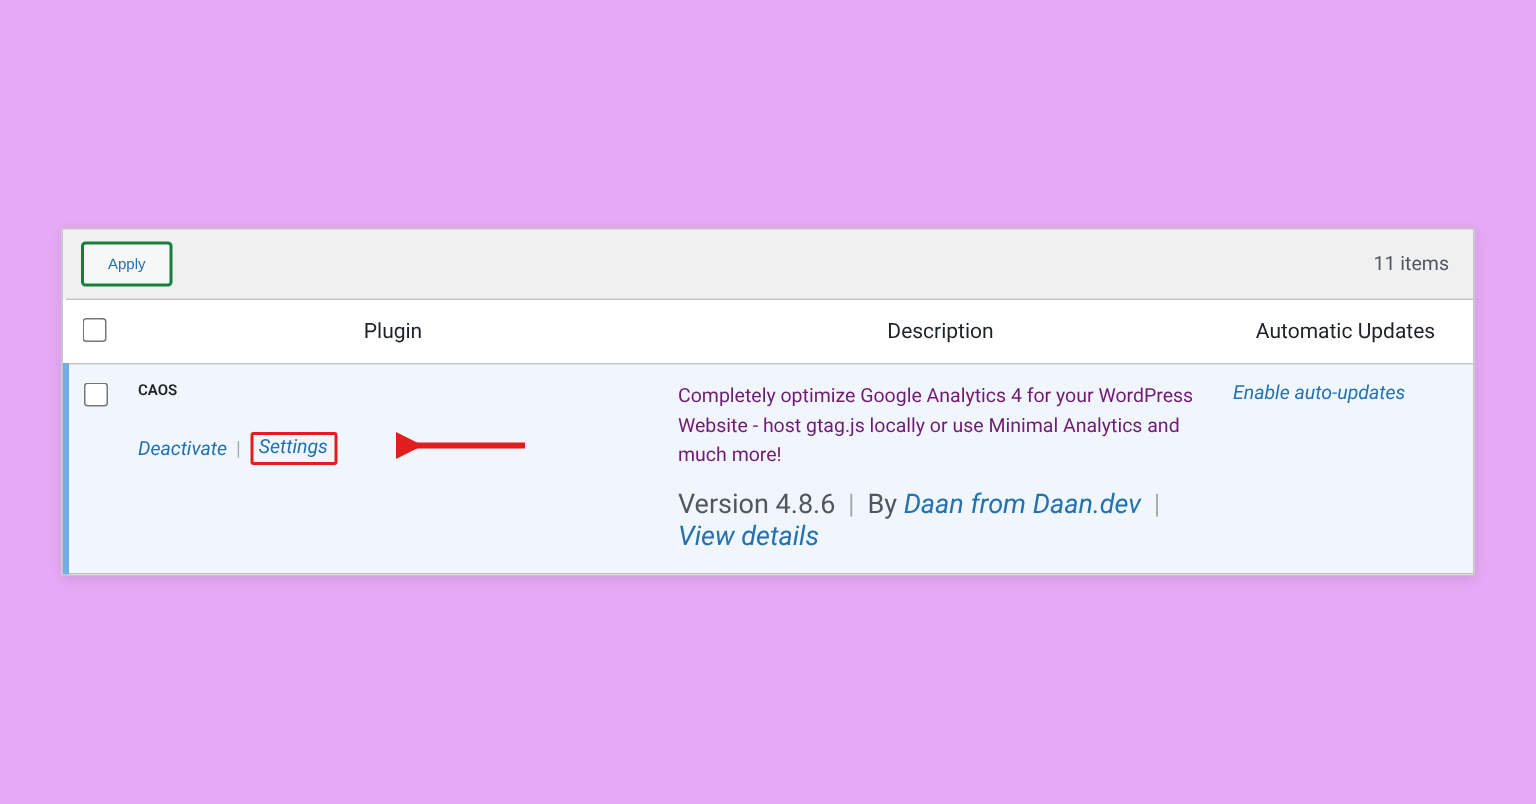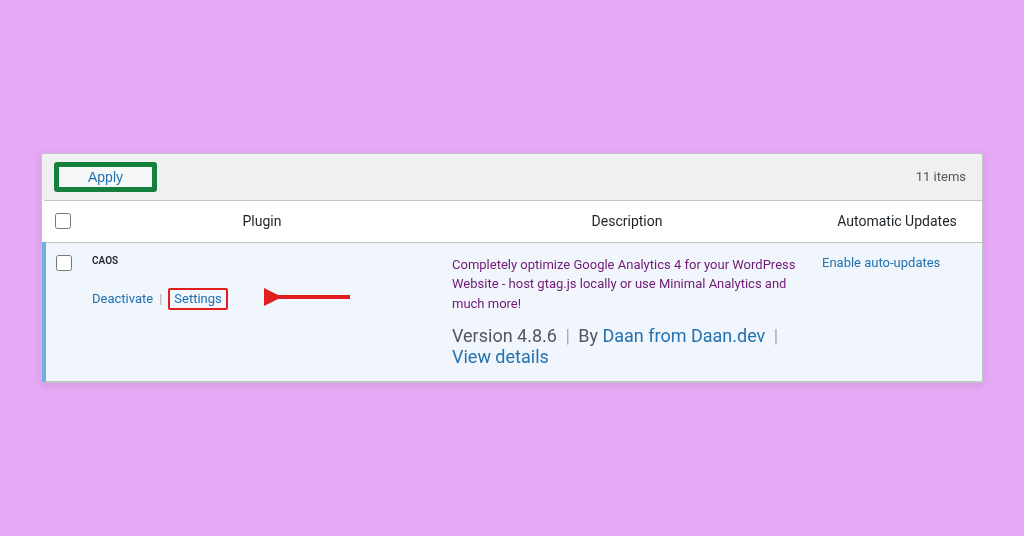--- a/index.html
+++ b/index.html
@@ -38,26 +38,26 @@
       min-width: 128px;
       font-size: 13px;
       color: #2c3338;
     }
     .select .chev {
       margin-left: 8px;
       display: flex;
     }
     .btn-apply {
       background: #f6f7f7;
-      border: 5px solid #15803d;
+      border: 2px solid #15803d;
       color: #2271b1;
       border-radius: 3px;
-      padding: 0 29px;
+      padding: 0 16px;
       height: 30px;
-      font-size: 14px;
+      font-size: 10px;
       cursor: pointer;
     }
     .spacer { flex: 1; }
     .count {
       color: #50575e;
       font-size: 13px;
       padding-right: 4px;
     }
     table {
       width: 100%;
@@ -106,20 +106,21 @@
     .row-actions {
       display: flex;
       align-items: center;
       gap: 2px;
       position: relative;
     }
     .link {
       color: #2271b1;
       text-decoration: none;
       cursor: pointer;
+      font-style: italic;
     }
     .sep {
       color: #a7aaad;
       margin: 0 4px;
     }
     .highlight {
       border: 2px solid #e01e1e;
       border-radius: 2px;
       padding: 0 4px;
       line-height: 1.4;

